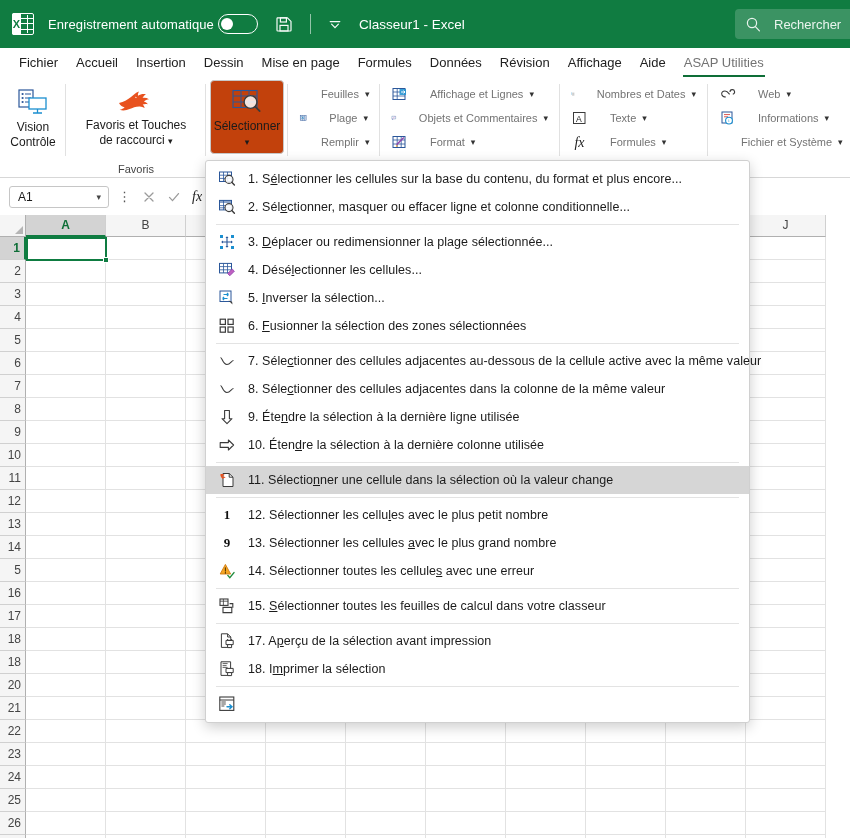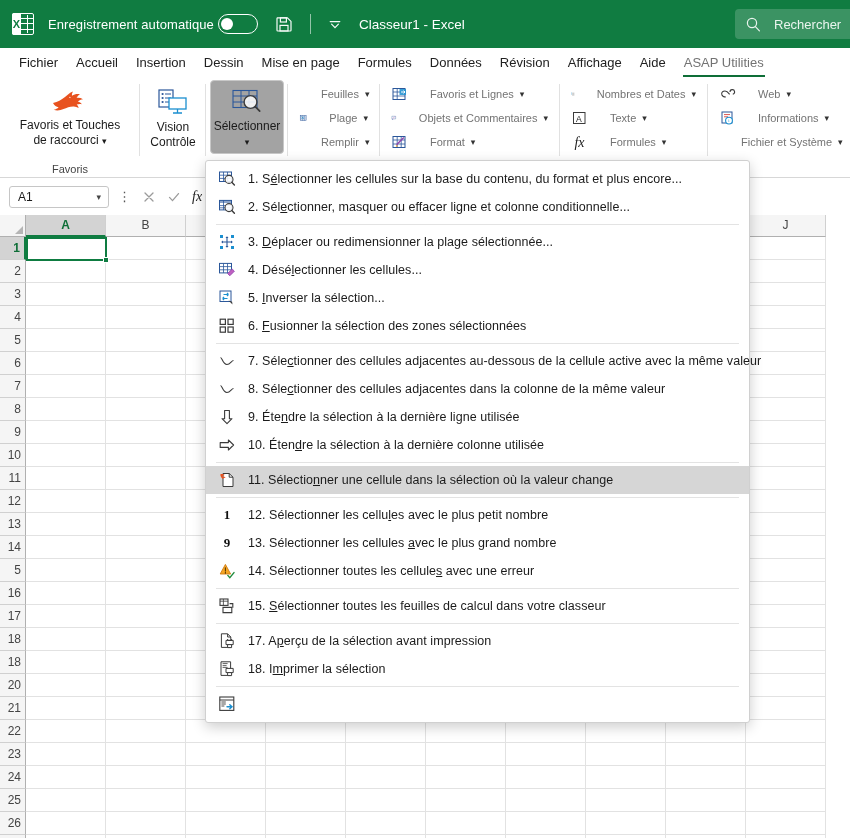--- a/index.html
+++ b/index.html
@@ -93,21 +93,21 @@
   }
 
   .bigbtn {
     display:flex; flex-direction:column; align-items:center; justify-content:flex-start;
     padding-top:7px; cursor:pointer; border-radius:4px;
   }
   .bigbtn .blabel {
     font-size:12px; color:#1b1b1b; text-align:center; line-height:15px; margin-top:3px;
   }
   .bigbtn.pressed {
-    background:#a3a3a3; border:1px solid #c8c8c8;
+    background:#c2410c; border:1px solid #c8c8c8;
   }
 
   .colgroup {
     display:flex; flex-direction:column; justify-content:center;
     height:78px; padding:2px 8px 0 9px;
   }
   .smbtn {
     display:flex; align-items:center; height:24px; cursor:pointer;
     padding:0 4px 0 2px; border-radius:3px; white-space:nowrap;
   }
@@ -248,51 +248,51 @@
     <div class="tab">Mise en page</div>
     <div class="tab">Formules</div>
     <div class="tab">Données</div>
     <div class="tab">Révision</div>
     <div class="tab">Affichage</div>
     <div class="tab">Aide</div>
     <div class="tab active">ASAP Utilities</div>
   </div>
 
   <div class="ribbon">
-
-    <div class="rgroup" style="width:140px">
-      <div class="bigbtn" style="width:128px;margin:2px 0 0 6px;height:74px">
-        <svg width="42" height="28" viewBox="0 0 42 28">
-          <path d="M4 16c5-1 8-3 12-6 2.5-2 4.5-4.5 8-5.6-1 1.8-1.2 3-1 4.3 2.4-1.4 5-2 8-1.4-1.7 1.1-2.8 2.3-3.4 3.6 2.3-.3 4.4.1 6.4 1.3-2.2.3-3.8 1-5.1 2.2 1.7.5 3 1.4 4 2.8-2-.3-3.7-.2-5.2.4 1 .9 1.7 2 2 3.4-1.6-1-3.2-1.5-4.9-1.6-3.6-.2-7 1.3-10.3 2.6C11.6 23.4 8 24 4.6 22.8c2.2-.5 3.8-1.3 5-2.6C7.4 19.8 5.4 18.6 4 16z" fill="#E8521F"></path>
-          <path d="M20 10.6c.6-.4 1.3-.3 1.7.3" stroke="#fff" stroke-width=".8" fill="none"></path>
-        </svg>
-        <span class="blabel">Favoris et Touches<br>de raccourci <span style="font-size:9px">▾</span></span>
-      </div>
-      <div class="glabel">Favoris</div>
-      <div class="gsep"></div>
-    </div>
 
     <div class="rgroup" style="width:66px">
       <div class="bigbtn" style="width:60px;margin:2px 0 0 3px;height:74px">
         <svg width="38" height="30" viewBox="0 0 38 30">
           <rect x="5" y="3" width="14" height="17" fill="none" stroke="#2B579A" stroke-width="1.2"></rect>
           <circle cx="8.6" cy="7" r="1.1" fill="#2B579A"></circle>
             <path d="M11 7h6" stroke="#2B579A" stroke-width="1"></path>
           <circle cx="8.6" cy="11" r="1.1" fill="#2B579A"></circle>
             <path d="M11 11h6" stroke="#2B579A" stroke-width="1"></path>
           <circle cx="8.6" cy="15" r="1.1" fill="#2B579A"></circle>
             <path d="M11 15h6" stroke="#2B579A" stroke-width="1"></path>
           <rect x="15" y="11" width="17" height="11" fill="#fff" stroke="#1B8FD0" stroke-width="1.3"></rect>
           <path d="M23.5 22v4M19 26h9" stroke="#1B8FD0" stroke-width="1.3"></path>
         </svg>
         <span class="blabel">Vision<br>Contrôle</span>
       </div>
       <div class="gsep"></div>
     </div>
 
+    <div class="rgroup" style="width:140px">
+      <div class="bigbtn" style="width:128px;margin:2px 0 0 6px;height:74px">
+        <svg width="42" height="28" viewBox="0 0 42 28">
+          <path d="M4 16c5-1 8-3 12-6 2.5-2 4.5-4.5 8-5.6-1 1.8-1.2 3-1 4.3 2.4-1.4 5-2 8-1.4-1.7 1.1-2.8 2.3-3.4 3.6 2.3-.3 4.4.1 6.4 1.3-2.2.3-3.8 1-5.1 2.2 1.7.5 3 1.4 4 2.8-2-.3-3.7-.2-5.2.4 1 .9 1.7 2 2 3.4-1.6-1-3.2-1.5-4.9-1.6-3.6-.2-7 1.3-10.3 2.6C11.6 23.4 8 24 4.6 22.8c2.2-.5 3.8-1.3 5-2.6C7.4 19.8 5.4 18.6 4 16z" fill="#E8521F"></path>
+          <path d="M20 10.6c.6-.4 1.3-.3 1.7.3" stroke="#fff" stroke-width=".8" fill="none"></path>
+        </svg>
+        <span class="blabel">Favoris et Touches<br>de raccourci <span style="font-size:9px">▾</span></span>
+      </div>
+      <div class="glabel">Favoris</div>
+      <div class="gsep"></div>
+    </div>
+
     <div class="rgroup" style="width:82px">
       <div class="bigbtn pressed" style="width:74px;margin:2px 0 0 4px;height:74px">
         <svg width="34" height="28" viewBox="0 0 34 28">
           <rect x="3" y="2.5" width="24" height="17" fill="none" stroke="#2B579A" stroke-width="1.1"></rect>
           <path d="M3 8h24M3 14h24M11 2.5v17M19 2.5v17" stroke="#2B579A" stroke-width="1"></path>
           <circle cx="20.5" cy="14" r="6.4" fill="#fff" fill-opacity=".85" stroke="#3B3B3B" stroke-width="1.4"></circle>
           <path d="M25.3 18.6l4.4 4.6" stroke="#3B3B3B" stroke-width="1.7" stroke-linecap="round"></path>
         </svg>
         <span class="blabel">Sélectionner<br><span style="font-size:9px">▾</span></span>
       </div>
@@ -334,21 +334,21 @@
 
     <div class="rgroup" style="width:180px">
       <div class="colgroup">
         <div class="smbtn">
           <svg width="17" height="16" viewBox="0 0 17 16">
             <rect x="2" y="2.5" width="12" height="11" fill="none" stroke="#2B579A" stroke-width="1"></rect>
             <path d="M2 6h12M2 10h12M6.2 2.5v11" stroke="#2B579A" stroke-width=".8"></path>
             <rect x="8.5" y="3" width="6.5" height="6" fill="#1B8FD0" opacity=".85"></rect>
             <path d="M10 6h4M12.6 4.6L14 6l-1.4 1.4" stroke="#fff" stroke-width="1" fill="none"></path>
           </svg>
-          <span class="slabel">Favoris et Lignes</span>
+          <span class="slabel">Affichage et Lignes</span>
           <span class="caret">▾</span>
         </div>
         <div class="smbtn">
           <svg width="17" height="16" viewBox="0 0 17 16">
             <path d="M2.5 3h11v7.5H7l-3 3v-3H2.5z" fill="none" stroke="#2B579A" stroke-width="1"></path>
             <path d="M11.5 3.5L5.5 9.5" stroke="#8E44AD" stroke-width="1.3"></path>
             <path d="M5.5 9.5l-.7 2 2-.7" fill="#8E44AD"></path>
           </svg>
           <span class="slabel">Objets et Commentaires</span>
           <span class="caret">▾</span>

